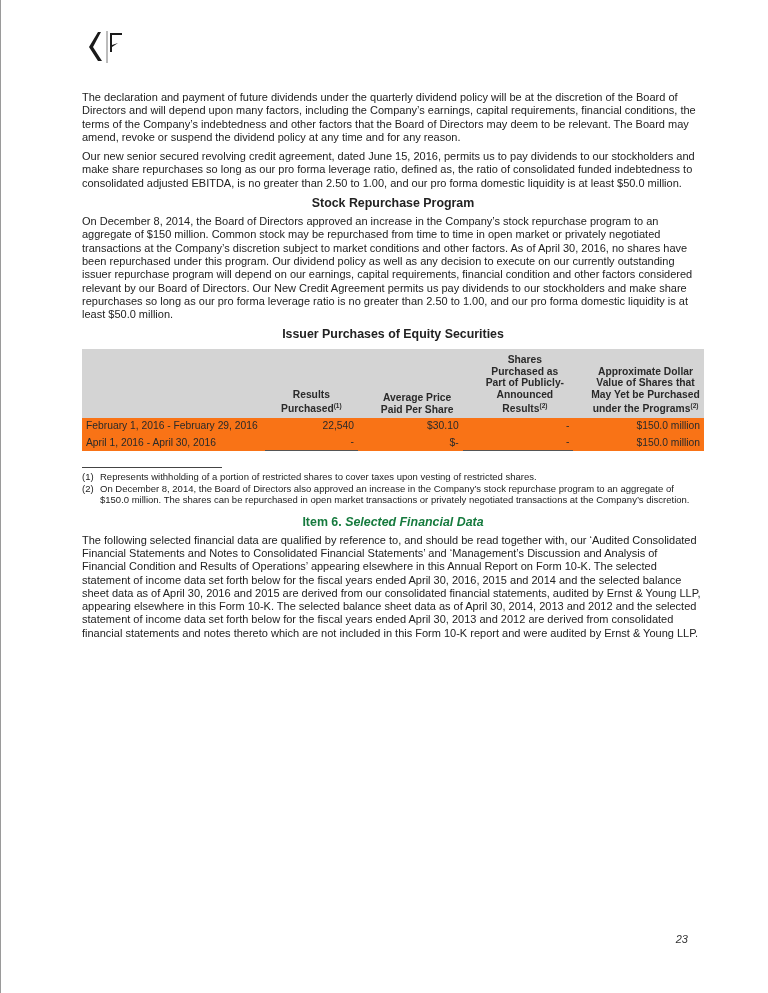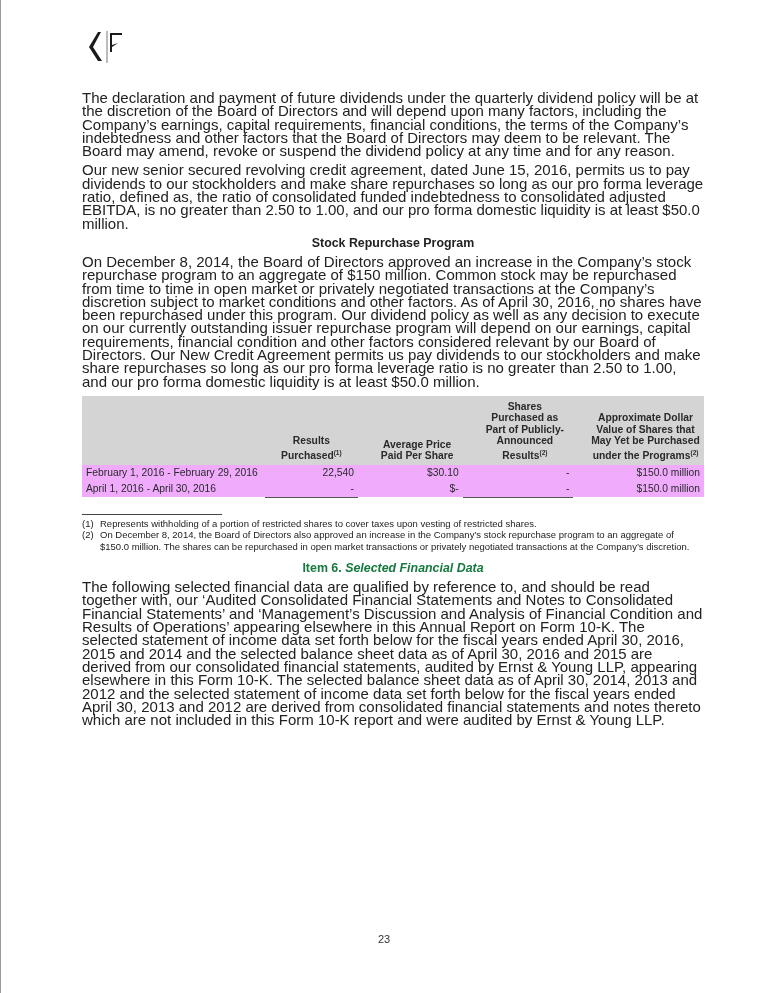--- a/index.html
+++ b/index.html
@@ -1,59 +1,60 @@
 <!DOCTYPE html>
 <html><head>
 <meta charset="utf-8">
 <style>
   html, body { margin: 0; padding: 0; background: #ffffff; }
   body { width: 768px; height: 993px; position: relative; overflow: hidden;
          font-family: "Liberation Sans", sans-serif; color: #222; }
   .left-edge { position: absolute; left: 0; top: 0; width: 1px; height: 993px; background: #9a9a9a; }
   .logo { position: absolute; left: 88px; top: 30px; width: 40px; height: 34px; }
   .content { position: absolute; left: 82px; top: 91px; width: 622px; }
-  p { margin: 0 0 6px 0; font-size: 15px; line-height: 13.3px; }
+  p { margin: 0 0 6px 0; font-size: 11px; line-height: 13.3px; }
   h3 { margin: 6px 0 5px 0; font-size: 12.4px; font-weight: bold; color: #222; text-align: center; }
   h3.item { color: #167a3e; }
   h3.item em { font-style: italic; }
   table { border-collapse: collapse; width: 622px; font-size: 10.3px; margin-top: 8px; }
   thead tr { background: #d4d4d4; }
   thead th { font-weight: bold; text-align: center; vertical-align: bottom; padding: 2px 4px 3px 4px; line-height: 11.6px; color: #2a2a2a; }
-  tbody tr { background: #f0abfc; }
+  tbody tr { background: #f97316; }
   tbody td { padding: 0 4px; height: 16px; line-height: 16px; color: #2a2a2a; }
   td.num { text-align: right; }
   td.label { text-align: left; }
   td.indent { padding-left: 16px; }
   td.ul-single { border-bottom: 1px solid #555; }
   td.ul-double { border-bottom: 3px double #555; }
   .gap { padding: 0; width: 14px; }
   sup { font-size: 6.5px; vertical-align: super; }
   .fn-rule { width: 140px; border-top: 1px solid #444; margin: 16px 0 3px 0; }
   .fn { display: flex; font-size: 9.5px; line-height: 11.4px; margin: 0; }
   .fn .mark { width: 18px; flex: none; }
-  .page-number { position: absolute; left: 0; width: 768px; top: 933px; text-align: center; font-size: 11px; color: #333; }
+  .page-number { position: absolute; left: 0; width: 688px; top: 933px; text-align: right; font-size: 11px; color: #333; font-style: italic; }
 </style>
 </head>
 <body>
 
 <div class="left-edge"></div>
 
 <svg class="logo" viewBox="0 0 40 34">
   <polygon points="10,2 13,2 5,17 14,31 10,31 1,17" fill="#1a1a1a"></polygon>
   <line x1="19" y1="1" x2="19" y2="33" stroke="#555" stroke-width="0.8"></line>
   <path d="M22,3 L34,3 L34,5 L24,5 L24,15 L30,13 L24,17 L24,22 L22,22 Z" fill="#1a1a1a"></path>
 </svg>
 
 <div class="content">
   <p>The declaration and payment of future dividends under the quarterly dividend policy will be at the discretion of the Board of Directors and will depend upon many factors, including the Company’s earnings, capital requirements, financial conditions, the terms of the Company’s indebtedness and other factors that the Board of Directors may deem to be relevant. The Board may amend, revoke or suspend the dividend policy at any time and for any reason.</p>
   <p>Our new senior secured revolving credit agreement, dated June 15, 2016, permits us to pay dividends to our stockholders and make share repurchases so long as our pro forma leverage ratio, defined as, the ratio of consolidated funded indebtedness to consolidated adjusted EBITDA, is no greater than 2.50 to 1.00, and our pro forma domestic liquidity is at least $50.0 million.</p>
 
   <h3>Stock Repurchase Program</h3>
   <p>On December 8, 2014, the Board of Directors approved an increase in the Company’s stock repurchase program to an aggregate of $150 million. Common stock may be repurchased from time to time in open market or privately negotiated transactions at the Company’s discretion subject to market conditions and other factors. As of April 30, 2016, no shares have been repurchased under this program. Our dividend policy as well as any decision to execute on our currently outstanding issuer repurchase program will depend on our earnings, capital requirements, financial condition and other factors considered relevant by our Board of Directors. Our New Credit Agreement permits us pay dividends to our stockholders and make share repurchases so long as our pro forma leverage ratio is no greater than 2.50 to 1.00, and our pro forma domestic liquidity is at least $50.0 million.</p>
 
+  <h3>Issuer Purchases of Equity Securities</h3>
 
   <table>
     <colgroup>
       <col style="width:186px">
         <col style="width:94px">
         <col style="width:14px">
       <col style="width:92px">
         <col style="width:6px">
         <col style="width:98px">
       <col style="width:14px">

